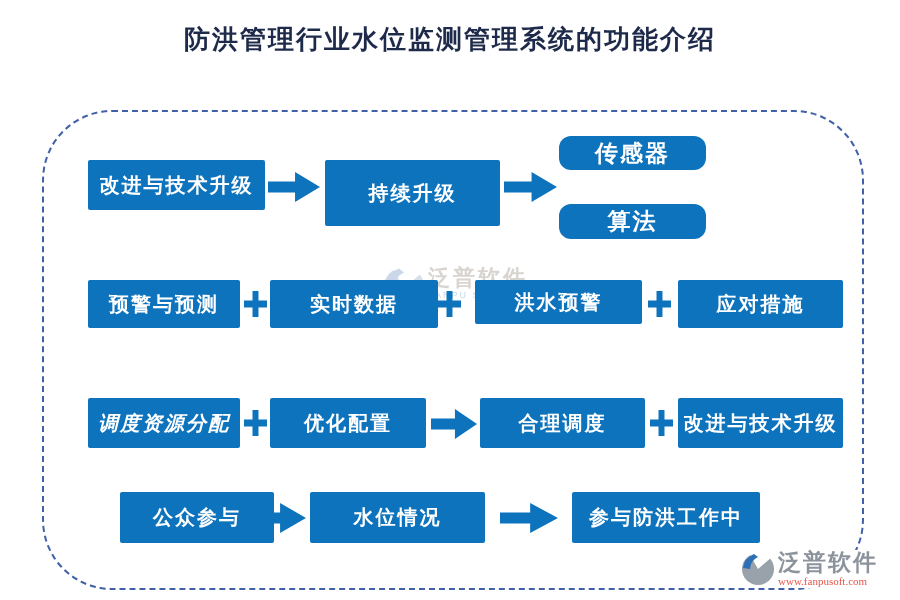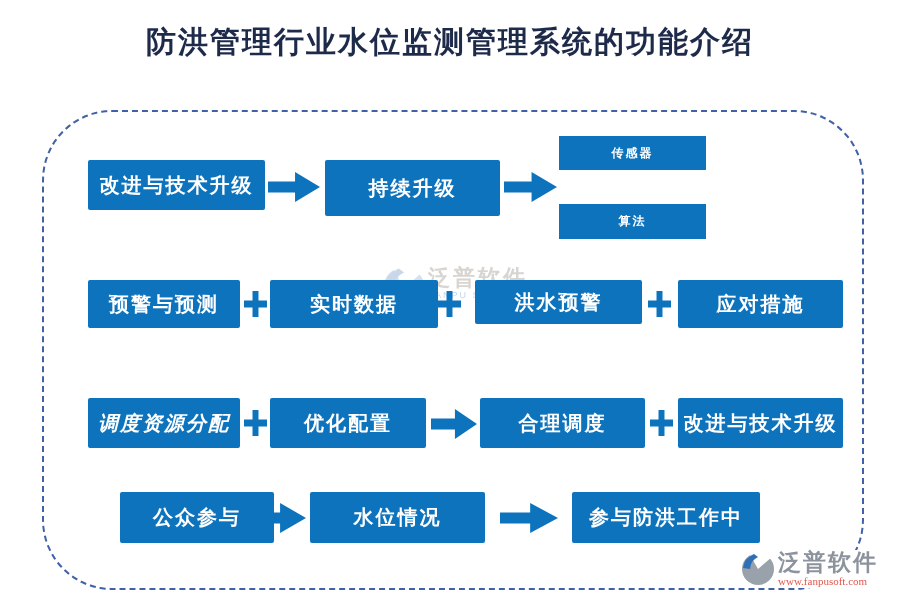--- a/index.html
+++ b/index.html
@@ -8,32 +8,32 @@
     --title-navy:#1e2a4a;
   }
   html,body{margin:0;padding:0;background:#ffffff;}
   .canvas{
     position:relative;width:900px;height:600px;background:#ffffff;
     overflow:hidden;font-family:"Liberation Sans",sans-serif;
   }
   .title{
     position:absolute;left:0;top:22px;width:900px;margin:0;
     text-align:center;font-family:Liberation Sans, sans-serif;
-    font-size:30px;font-weight:600;letter-spacing:2px;color:var(--title-navy);
+    font-size:26px;font-weight:600;letter-spacing:2px;color:var(--title-navy);
   }
   .frame{
     position:absolute;left:42px;top:110px;width:818px;height:476px;
     border:2px dashed var(--dash-blue);border-radius:70px;z-index:0;
   }
   .box{
     position:absolute;background:var(--box-blue);border-radius:2px;
     color:#ffffff;font-weight:bold;font-size:20px;letter-spacing:2px;
     display:flex;align-items:center;justify-content:center;z-index:2;
   }
-  .box.small{font-size:12px;border-radius:0;}
+  .box.small{font-size:23px;border-radius:12px;}
   .arrow{
     position:absolute;background:var(--box-blue);z-index:2;
     clip-path:polygon(0 32%,52% 32%,52% 0,100% 50%,52% 100%,52% 68%,0 68%);
   }
   .plus{
     position:absolute;background:var(--box-blue);z-index:2;
     clip-path:polygon(37% 0,63% 0,63% 37%,100% 37%,100% 63%,63% 63%,63% 100%,37% 100%,37% 63%,0 63%,0 37%,37% 37%);
   }
   .watermark{
     position:absolute;left:382px;top:266px;display:flex;align-items:flex-start;
@@ -75,21 +75,21 @@
       <path d="M13 2 Q3 6 2 16 L9 17 Q10 8 17 5 Z" fill="#9db8d8"></path>
     </svg>
     <div class="wm-text">
       <span class="wm-name">泛普软件</span>
       <span class="wm-sub">FANPU SOFTWARE</span>
     </div>
   </div>
 
   <div class="box" style="left:88px;top:160px;width:177px;height:50px;">改进与技术升级</div>
   <div class="arrow" style="left:268px;top:172px;width:52px;height:30px;"></div>
-  <div class="box" style="left:325px;top:160px;width:175px;height:56px;font-family:Liberation Serif, serif;">持续升级</div>
+  <div class="box" style="left:325px;top:160px;width:175px;height:66px;font-family:Liberation Serif, serif;">持续升级</div>
   <div class="arrow" style="left:504px;top:172px;width:53px;height:30px;"></div>
   <div class="box small" style="left:559px;top:136px;width:147px;height:34px;">传感器</div>
   <div class="box small" style="left:559px;top:204px;width:147px;height:35px;">算法</div>
 
   <div class="box" style="left:88px;top:280px;width:152px;height:48px;">预警与预测</div>
   <div class="plus" style="left:244px;top:291px;width:23px;height:26px;"></div>
   <div class="box" style="left:270px;top:280px;width:168px;height:48px;">实时数据</div>
   <div class="plus" style="left:438px;top:291px;width:23px;height:26px;"></div>
   <div class="box" style="left:475px;top:280px;width:167px;height:44px;">洪水预警</div>
   <div class="plus" style="left:648px;top:291px;width:23px;height:26px;"></div>

